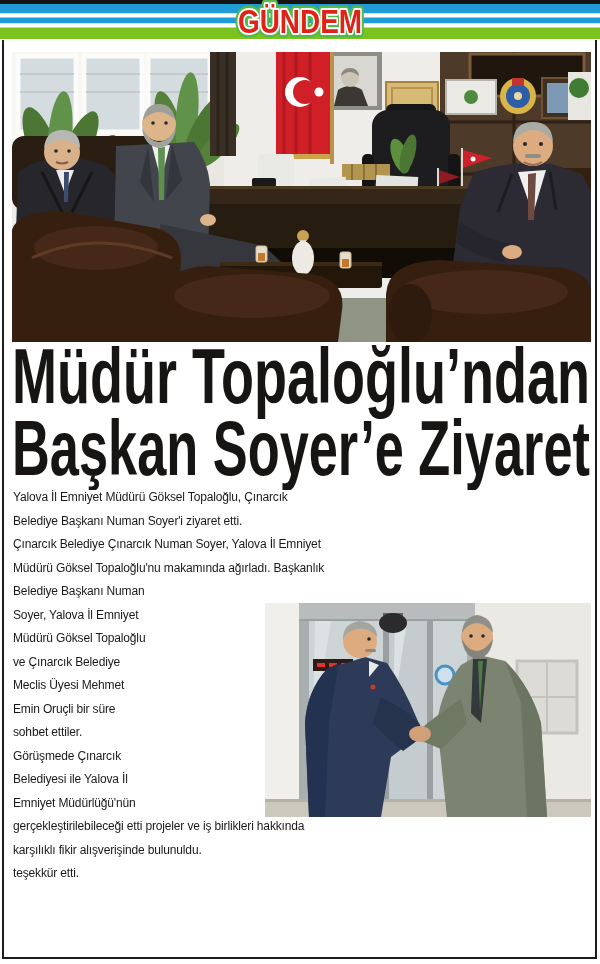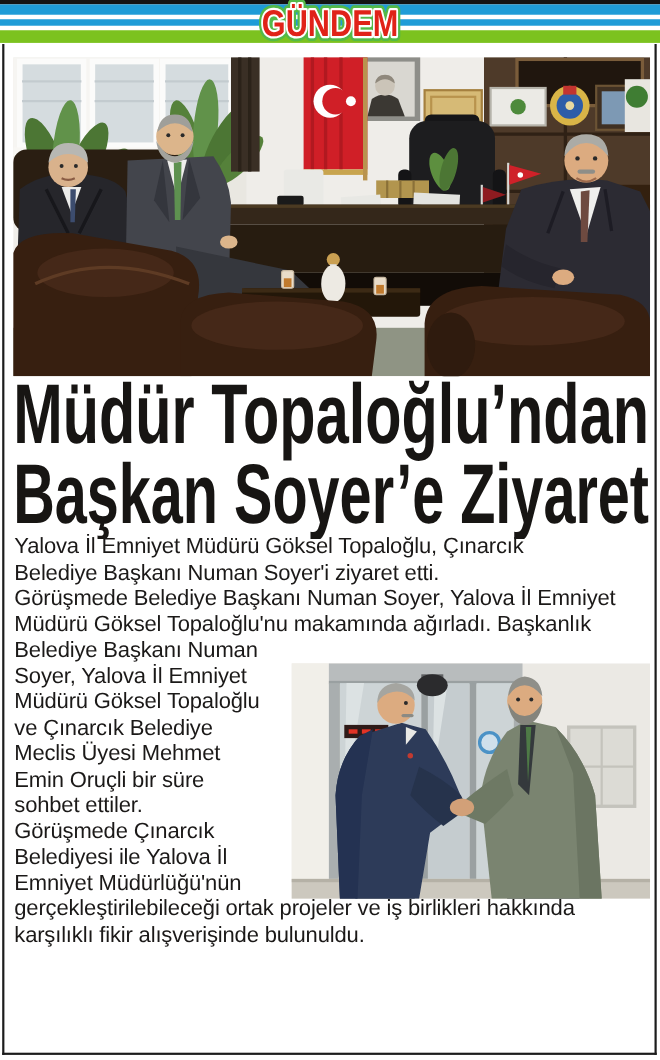--- a/index.html
+++ b/index.html
@@ -8,21 +8,21 @@
     font-family:"Liberation Sans","DejaVu Sans",sans-serif;overflow:hidden;
   }
   .frame{
     position:absolute;left:2px;right:3px;top:40px;bottom:5px;
     border:2px solid #1c1c1c;border-top:none;pointer-events:none;
   }
   .masthead{position:absolute;left:0;top:0;width:600px;height:42px;}
   .main-photo{position:absolute;left:12px;top:52px;width:579px;height:290px;}
   .headline-svg{position:absolute;left:9px;top:342px;width:584px;height:148px;}
   .article{position:absolute;left:13px;top:486px;width:580px;color:#1b1918;}
-  .article-line{height:23.5px;line-height:23.5px;font-size:20px;letter-spacing:-0.15px;white-space:nowrap;}
+  .article-line{height:23.5px;line-height:23.5px;font-size:12px;letter-spacing:-0.15px;white-space:nowrap;}
   .inset-photo{position:absolute;left:265px;top:603px;width:326px;height:214px;}
   .hl{font-weight:bold;}
 </style>
 </head>
 <body>
 
 <div class="page">
 
   <svg class="masthead" viewBox="0 0 600 42">
     <rect x="0" y="0" width="600" height="4" fill="#141414"></rect>
@@ -218,34 +218,35 @@
   </svg>
 
   <svg class="headline-svg" viewBox="0 0 584 148">
     <text class="hl" x="3" y="61" font-size="77" fill="#171513" textLength="578" lengthAdjust="spacingAndGlyphs">Müdür Topaloğlu’ndan</text>
     <text class="hl" x="3" y="133" font-size="77" fill="#171513" textLength="578" lengthAdjust="spacingAndGlyphs">Başkan Soyer’e Ziyaret</text>
   </svg>
 
   <div class="article">
     <div class="article-line">Yalova İl Emniyet Müdürü Göksel Topaloğlu, Çınarcık</div>
     <div class="article-line">Belediye Başkanı Numan Soyer'i ziyaret etti.</div>
-    <div class="article-line">Görüşmede Belediye Başkanı Numan Soyer, Yalova İl Emniyet</div>
+    <div class="article-line">Çınarcık Belediye Çınarcık Numan Soyer, Yalova İl Emniyet</div>
     <div class="article-line">Müdürü Göksel Topaloğlu'nu makamında ağırladı. Başkanlık</div>
     <div class="article-line">Belediye Başkanı Numan</div>
     <div class="article-line">Soyer, Yalova İl Emniyet</div>
     <div class="article-line">Müdürü Göksel Topaloğlu</div>
     <div class="article-line">ve Çınarcık Belediye</div>
     <div class="article-line">Meclis Üyesi Mehmet</div>
     <div class="article-line">Emin Oruçli bir süre</div>
     <div class="article-line">sohbet ettiler.</div>
     <div class="article-line">Görüşmede Çınarcık</div>
     <div class="article-line">Belediyesi ile Yalova İl</div>
     <div class="article-line">Emniyet Müdürlüğü'nün</div>
-    <div class="article-line">gerçekleştirilebileceği ortak projeler ve iş birlikleri hakkında</div>
+    <div class="article-line">gerçekleştirilebileceği etti projeler ve iş birlikleri hakkında</div>
     <div class="article-line">karşılıklı fikir alışverişinde bulunuldu.</div>
+    <div class="article-line">teşekkür etti.</div>
   </div>
 
   <svg class="inset-photo" viewBox="0 0 326 214" preserveAspectRatio="none">
     <rect x="0" y="0" width="326" height="214" fill="#ebe9e4"></rect>
     <rect x="0" y="0" width="34" height="214" fill="#f1efe9"></rect>
 
     <g>
       <rect x="34" y="0" width="176" height="18" fill="#b8bcbd"></rect>
       <rect x="34" y="16" width="176" height="3" fill="#9aa0a1"></rect>
       <rect x="44" y="18" width="74" height="178" fill="#cdd4d6"></rect>

